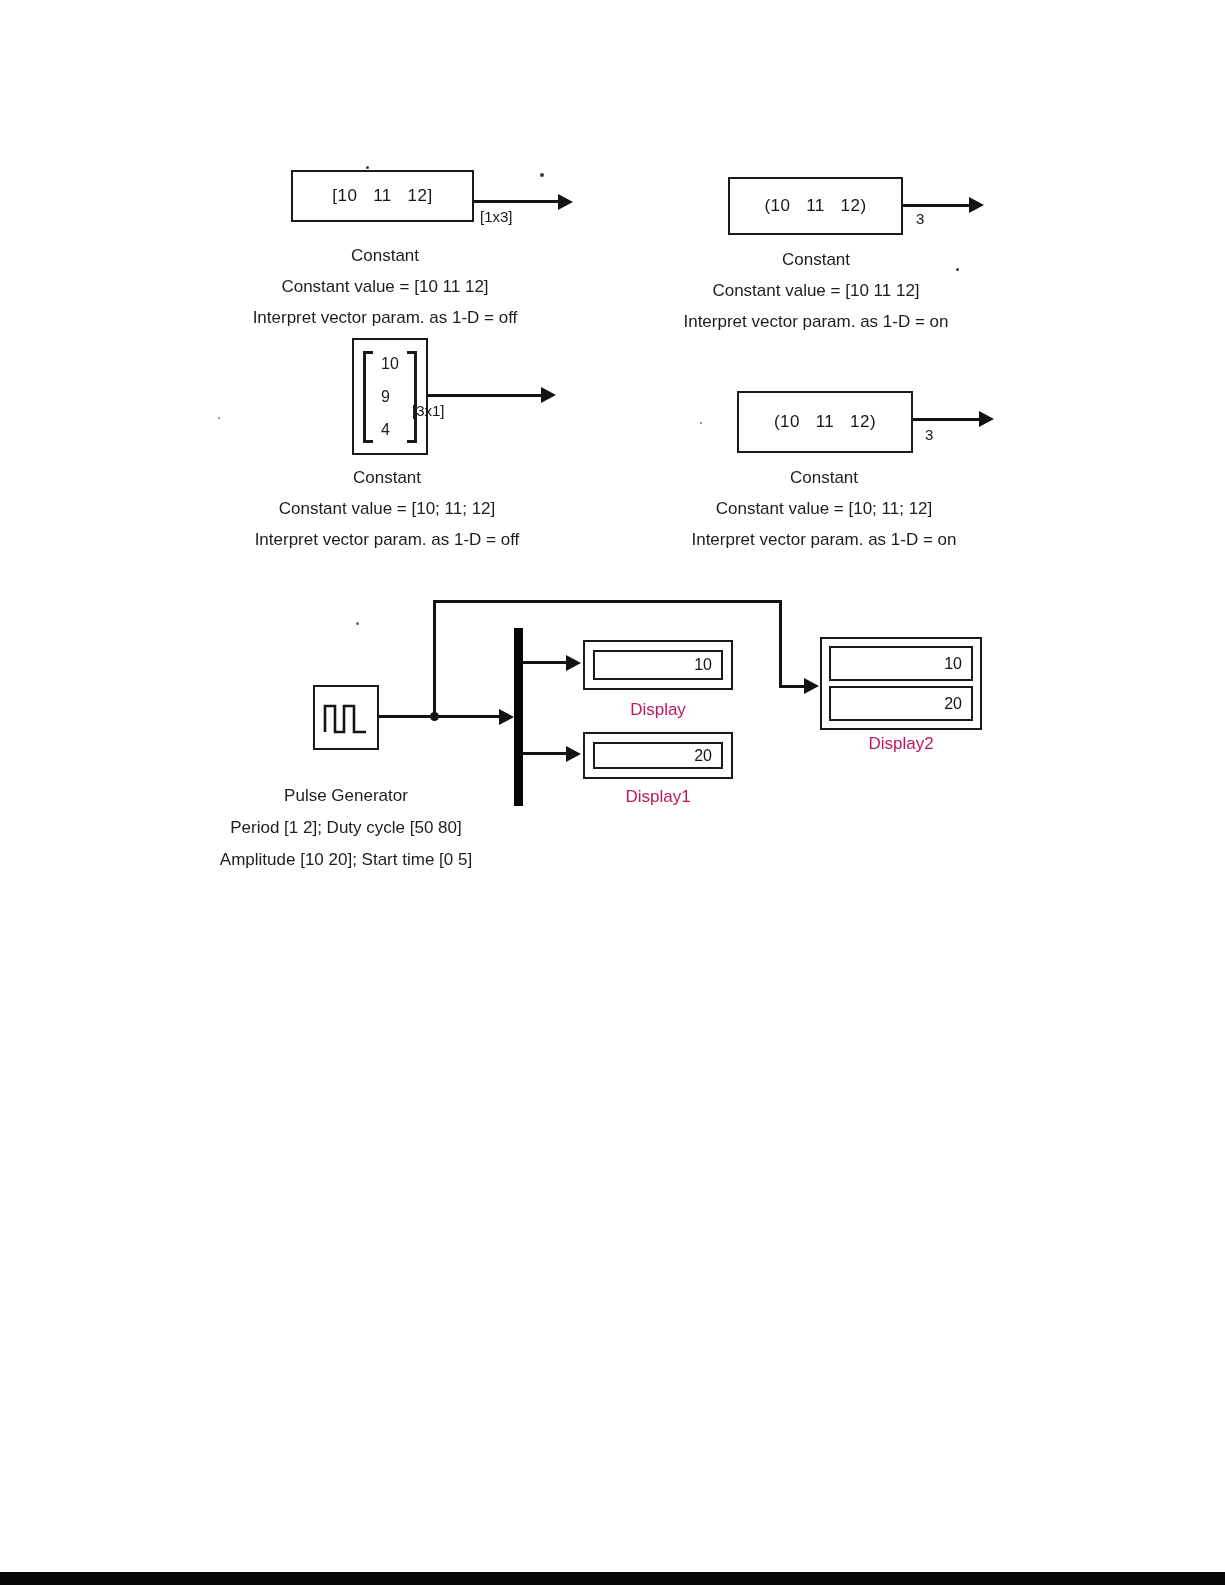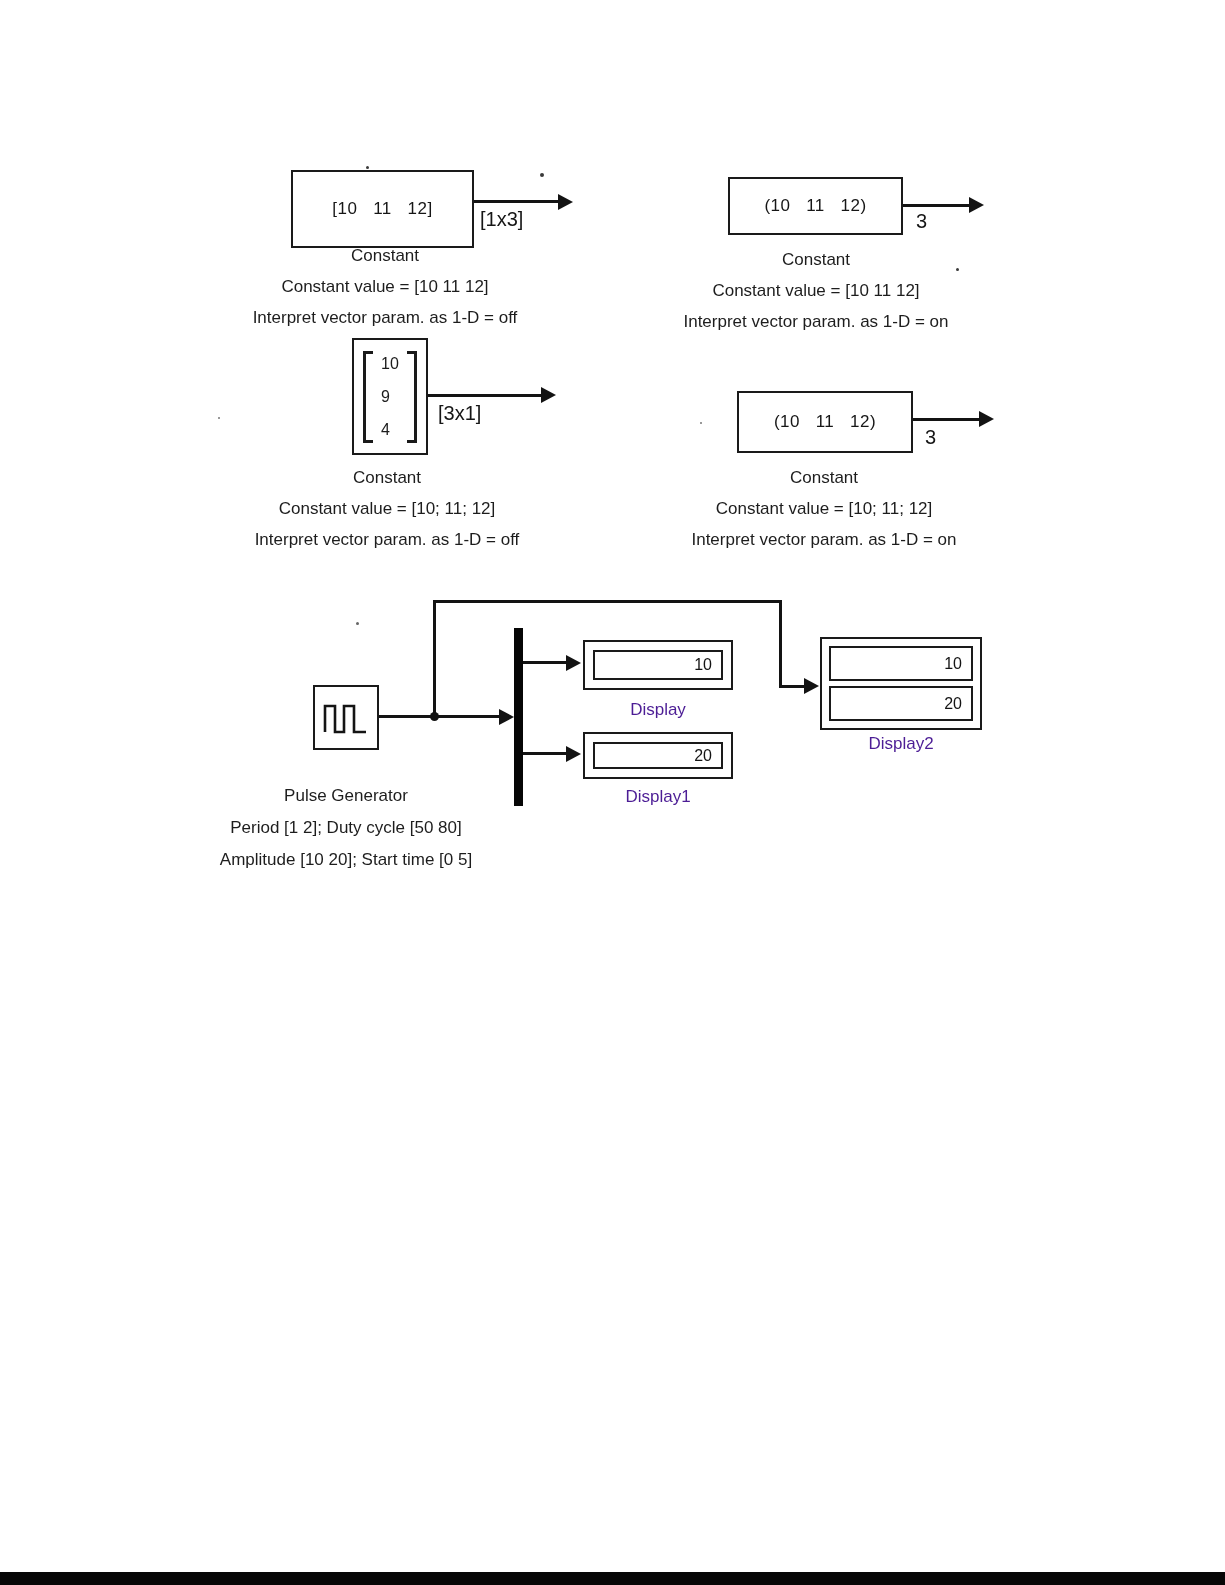--- a/index.html
+++ b/index.html
@@ -13,49 +13,49 @@
     display:flex; align-items:center; justify-content:center;
   }
   .blk-text { font-size:17px; white-space:pre; letter-spacing:0.5px; color:#161616; }
   .wire-h { position:absolute; height:3px; background:#131313; }
   .wire-v { position:absolute; width:3px; background:#131313; }
   .arrow-r {
     position:absolute; width:0; height:0;
     border-top:8px solid transparent; border-bottom:8px solid transparent;
     border-left:15px solid #131313;
   }
-  .sig-label { position:absolute; font-size:20px; color:#161616; white-space:pre; }
+  .sig-label { position:absolute; font-size:15px; color:#161616; white-space:pre; }
   .caption { position:absolute; text-align:center; font-size:17px; line-height:23px; color:#1d1d1d; }
   .caption div { white-space:nowrap;margin-top:8px; }
   
   .colvec { display:flex; align-items:stretch; height:92px; }
   .bracket { width:10px; }
   .bracket-l { border-left:3px solid #1a1a1a; border-top:3px solid #1a1a1a; border-bottom:3px solid #1a1a1a; }
   .bracket-r { border-right:3px solid #1a1a1a; border-top:3px solid #1a1a1a; border-bottom:3px solid #1a1a1a; }
   .colvec-rows { display:flex; flex-direction:column; justify-content:space-between; padding:4px 8px; font-size:16px; }
   
   .display-blk { position:absolute; border:2px solid #1a1a1a; background:#fff; padding:8px; }
   .display-field {
     border:2px solid #1a1a1a; height:100%;
     display:flex; align-items:center; justify-content:flex-end;
     padding-right:9px; font-size:16px; color:#141414;
   }
   .display2-stack { display:flex; flex-direction:column; gap:5px; height:100%; }
   .display2-stack .display-field { flex:1; }
-  .blk-label { position:absolute; text-align:center; font-size:17px; color:#4c1d95; white-space:nowrap; }
+  .blk-label { position:absolute; text-align:center; font-size:17px; color:#be185d; white-space:nowrap; }
   .dot { position:absolute; background:#131313; border-radius:50%; }
   .speck { position:absolute; background:#3a3a3a; border-radius:50%; }
   .page-edge { position:absolute; left:0; width:1225px; background:#070707; }
 </style>
 </head>
 <body>
 
 <div class="page">
 
-  <div class="blk" style="left:291px; top:170px; width:183px; height:78px;">
+  <div class="blk" style="left:291px; top:170px; width:183px; height:52px;">
     <span class="blk-text">[10   11   12]</span>
   </div>
   <div class="wire-h" style="left:474px; top:200px; width:88px;"></div>
   <div class="arrow-r" style="left:558px; top:194px;"></div>
   <span class="sig-label" style="left:480px; top:208px;">[1x3]</span>
   <div class="caption" style="left:235px; top:236px; width:300px;">
     <div>Constant</div>
     <div>Constant value = [10 11 12]</div>
     <div>Interpret vector param. as 1-D = off</div>
   </div>
@@ -78,21 +78,21 @@
       <div class="colvec-rows">
         <div>10</div>
         <div>9</div>
         <div>4</div>
       </div>
       <div class="bracket bracket-r"></div>
     </div>
   </div>
   <div class="wire-h" style="left:428px; top:394px; width:117px;"></div>
   <div class="arrow-r" style="left:541px; top:387px;"></div>
-  <span class="sig-label" style="left:438px; top:402px;">[3x1]</span>
+  <span class="sig-label" style="left:412px; top:402px;">[3x1]</span>
   <div class="caption" style="left:237px; top:458px; width:300px;">
     <div>Constant</div>
     <div>Constant value = [10; 11; 12]</div>
     <div>Interpret vector param. as 1-D = off</div>
   </div>
 
   <div class="blk" style="left:737px; top:391px; width:176px; height:62px;">
     <span class="blk-text">(10   11   12)</span>
   </div>
   <div class="wire-h" style="left:913px; top:418px; width:70px;"></div>

